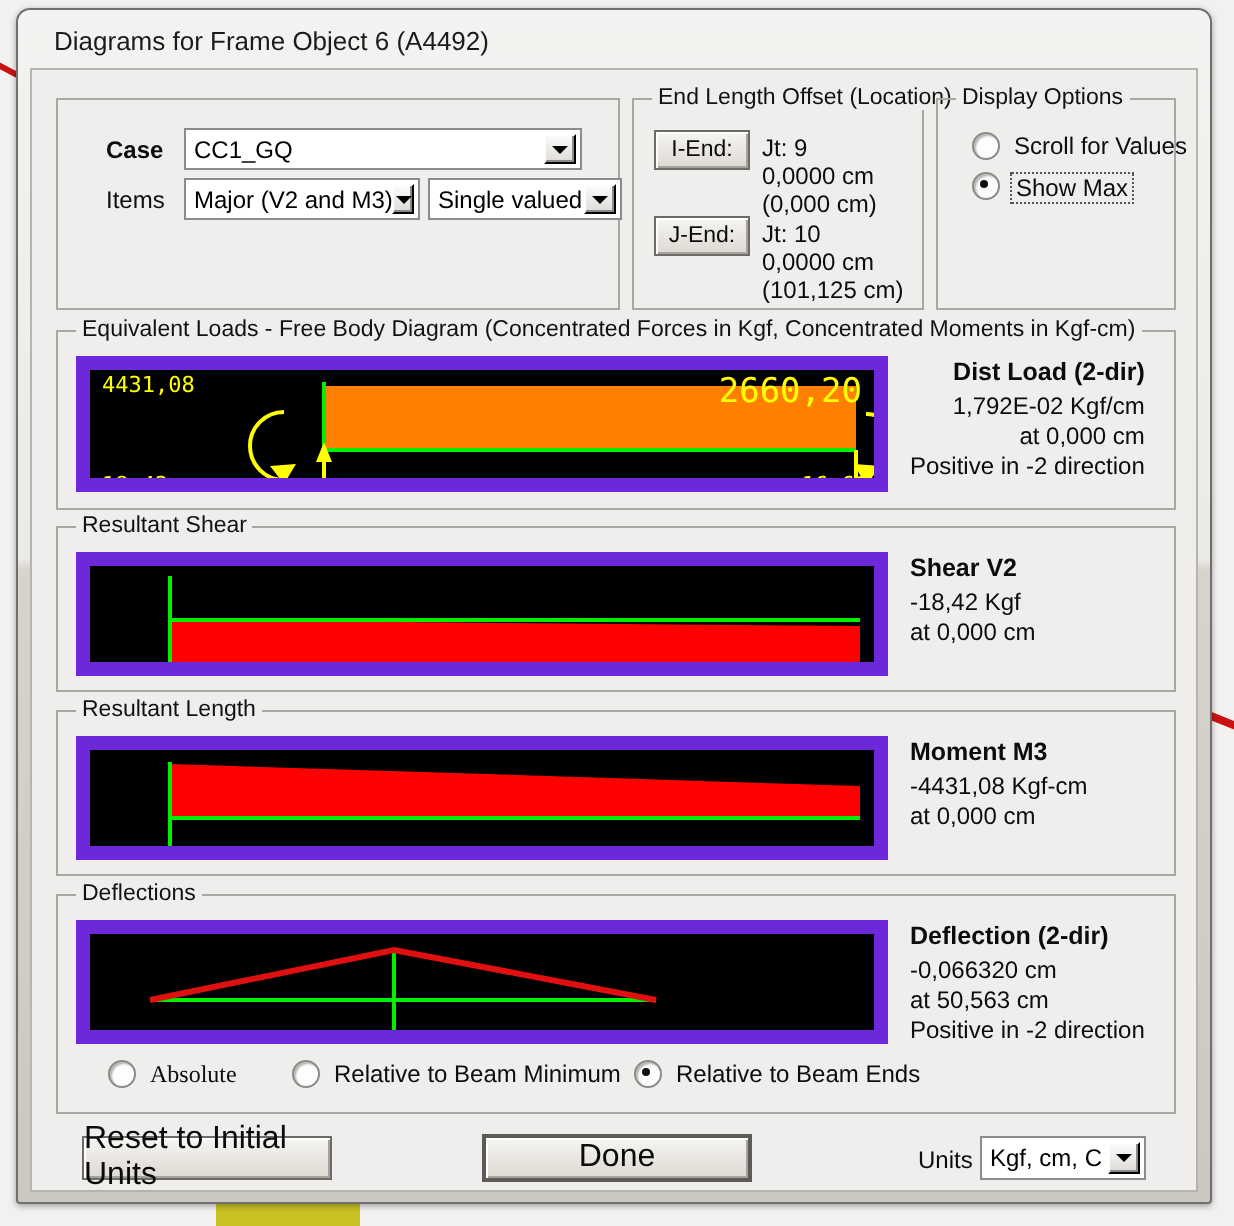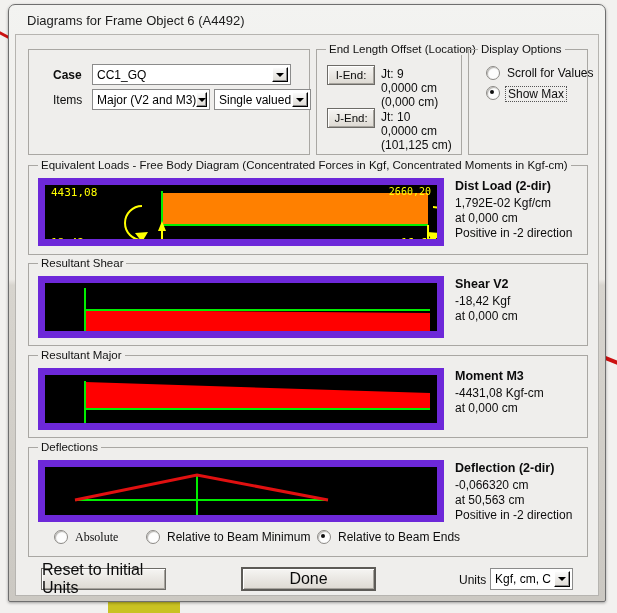--- a/index.html
+++ b/index.html
@@ -256,25 +256,25 @@
             <polygon points="97,57 90,48 103,47" fill="#FFFF00"></polygon>
 
             <line x1="383" y1="40" x2="383" y2="60" stroke="#FFFF00" stroke-width="2"></line>
             <polygon points="383,65 378,54 388,54" fill="#FFFF00"></polygon>
 
             <path d="M 388 22 A 17 17 0 0 1 388 56" fill="none" stroke="#FFFF00" stroke-width="2"></path>
             <polygon points="388,58 382,47 395,48" fill="#FFFF00"></polygon>
           </svg>
           <div style="position:absolute; left:6px; top:1px; color:#FFFF00; font-family:'DejaVu Sans Mono',monospace; font-size:11px;">4431,08</div>
           <div style="position:absolute; left:6px; top:51px; color:#FFFF00; font-family:'DejaVu Sans Mono',monospace; font-size:11px;">18,42</div>
-          <div style="position:absolute; right:6px; top:1px; color:#FFFF00; font-family:'DejaVu Sans Mono',monospace; font-size:10px;">2660,20</div>
+          <div style="position:absolute; right:6px; top:1px; color:#FFFF00; font-family:'DejaVu Sans Mono',monospace; font-size:17px;">2660,20</div>
           <div style="position:absolute; right:3px; top:51px; color:#FFFF00; font-family:'DejaVu Sans Mono',monospace; font-size:11px;">16,61</div>
         </div>
 
-        <div class="info" style="left:426px; top:13px;">
+        <div class="info" style="left:426px; top:13px;text-align:right;">
           <div class="hd">Dist Load (2-dir)</div>
           <div>1,792E-02 Kgf/cm</div>
           <div>at 0,000 cm</div>
           <div>Positive in -2 direction</div>
         </div>
       </div>
 
       <div class="group" style="left:12px; top:228px; width:560px; height:83px;">
         <div class="legend">Resultant Shear</div>
 
@@ -288,21 +288,21 @@
         </div>
 
         <div class="info" style="left:426px; top:13px;">
           <div class="hd">Shear V2</div>
           <div>-18,42 Kgf</div>
           <div>at 0,000 cm</div>
         </div>
       </div>
 
       <div class="group" style="left:12px; top:320px; width:560px; height:83px;">
-        <div class="legend">Resultant Major</div>
+        <div class="legend">Resultant Length</div>
 
         <div class="canvas" style="left:9px; top:12px; width:406px; height:62px;">
           <svg width="404" height="60" viewBox="0 0 404 60">
             <rect x="0" y="0" width="404" height="60" fill="#000"></rect>
             <polygon points="40,7 385,18 385,34 40,34" fill="#FF0000"></polygon>
             <line x1="40" y1="34" x2="385" y2="34" stroke="#00EE00" stroke-width="2"></line>
             <line x1="40" y1="6" x2="40" y2="59" stroke="#00EE00" stroke-width="2"></line>
           </svg>
         </div>
 

